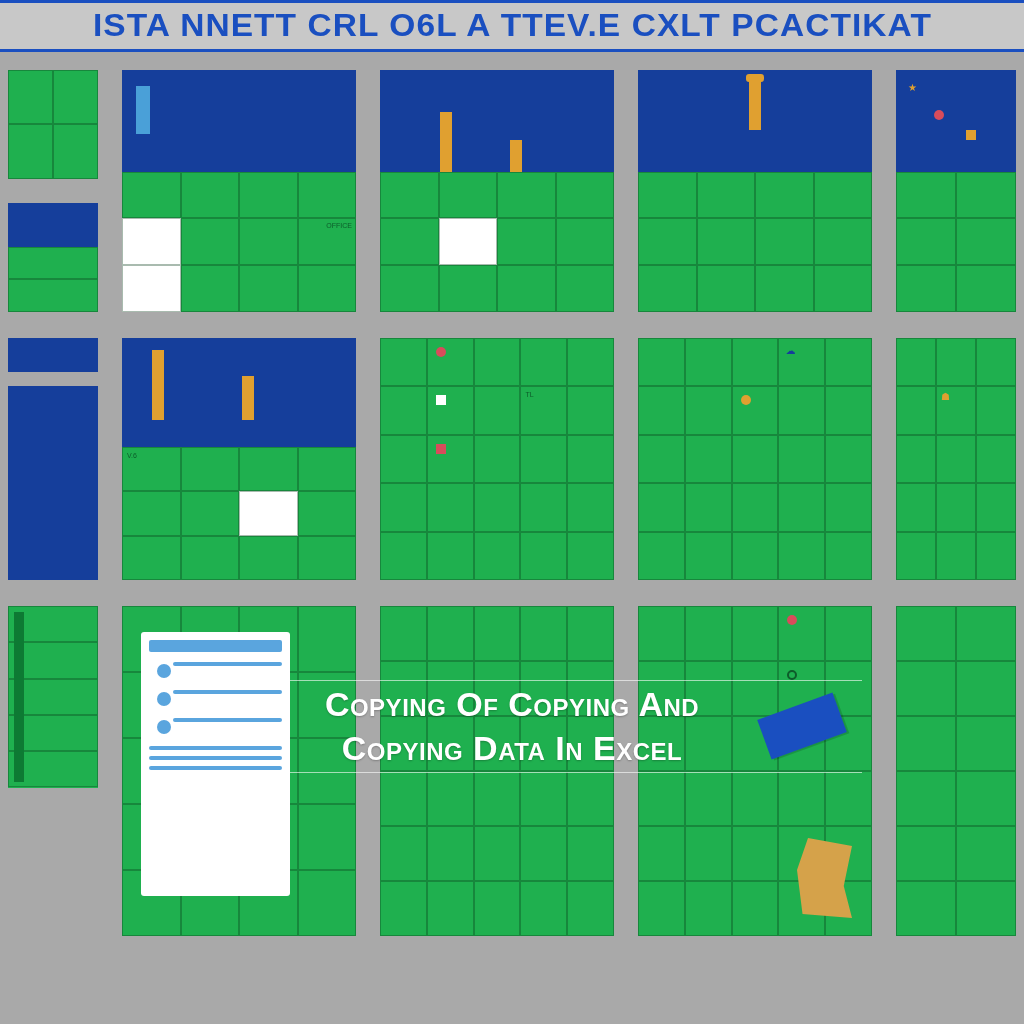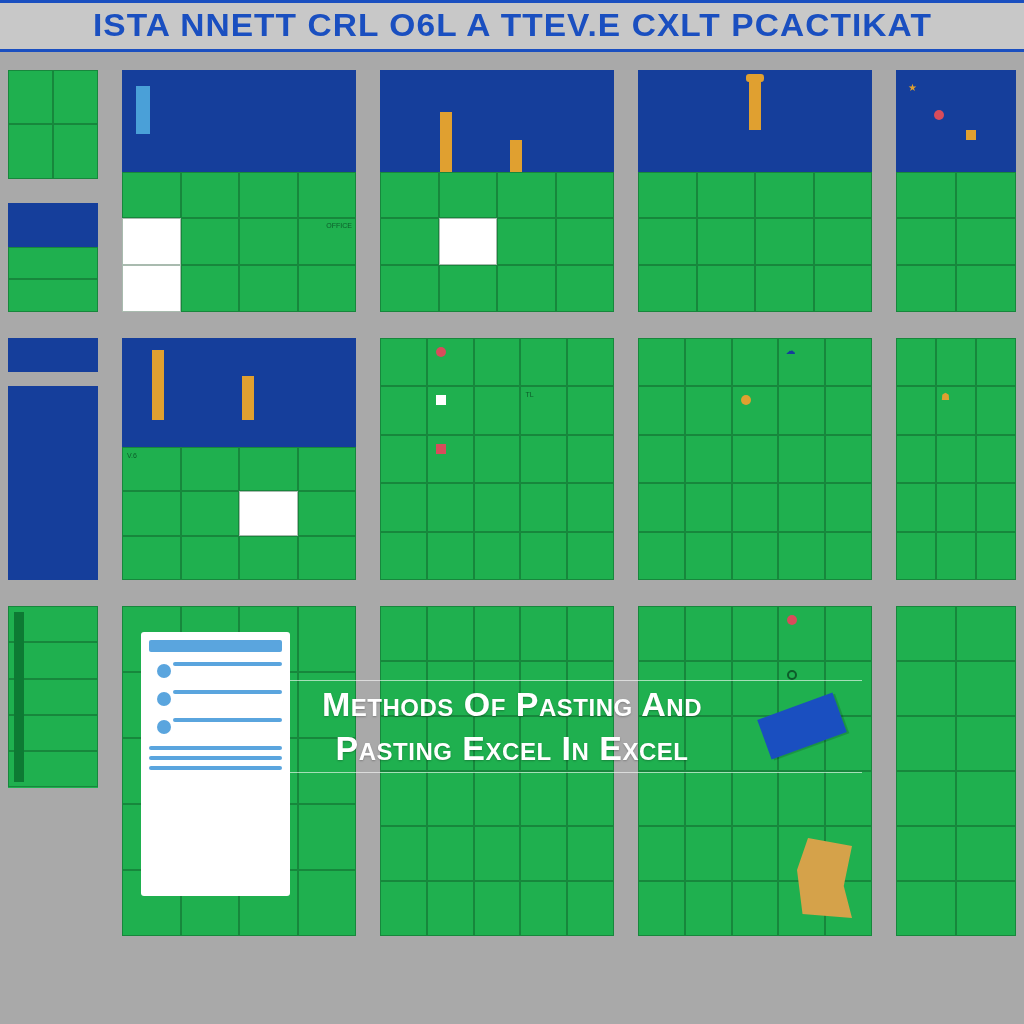--- a/index.html
+++ b/index.html
@@ -540,16 +540,16 @@
         <div class="cell"></div>
           <div class="cell"></div>
       </div>
     </div>
   </div>
 
 </div>
 
 <div class="overlay">
   <div class="overlay-line"></div>
-  <div class="overlay-text">Methods Of Pasting And</div>
-  <div class="overlay-text">Pasting Excel In Excel</div>
+  <div class="overlay-text">Copying Of Copying And</div>
+  <div class="overlay-text">Copying Data In Excel</div>
   <div class="overlay-line"></div>
 </div>
 
 </body></html>

